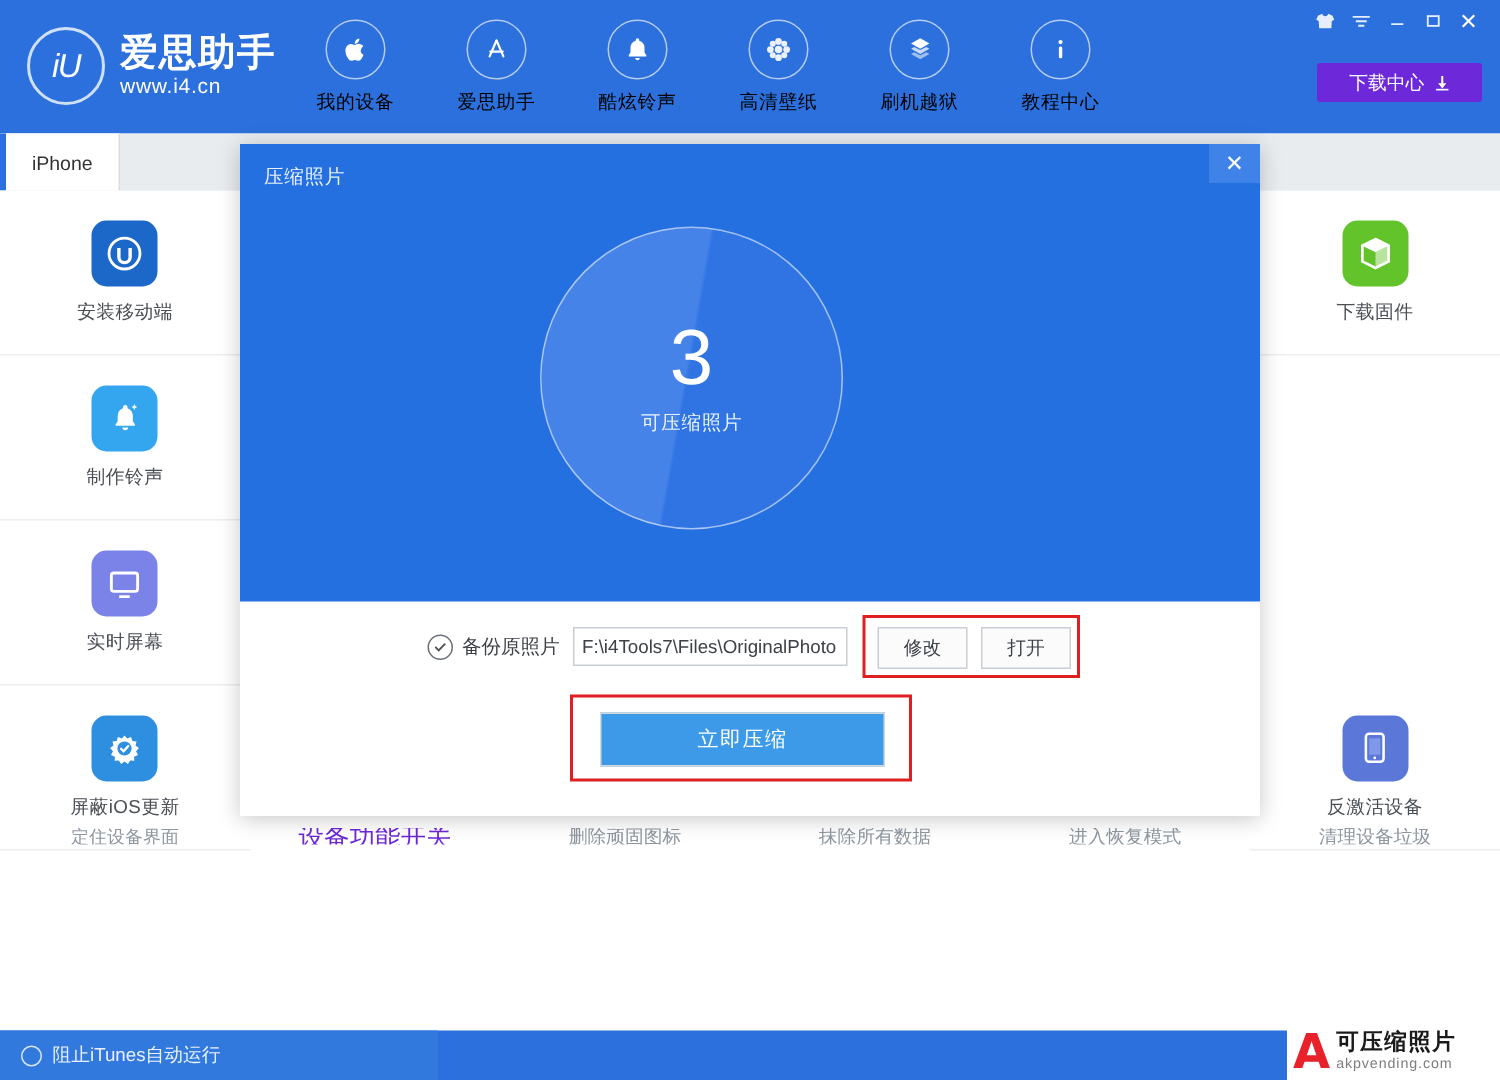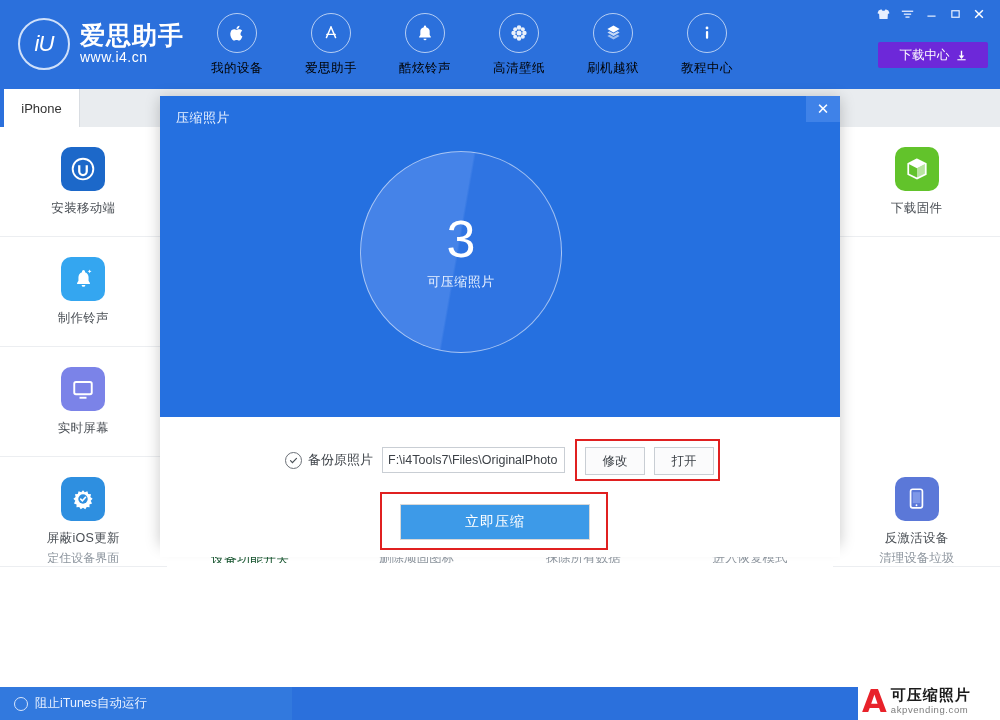--- a/index.html
+++ b/index.html
@@ -133,21 +133,21 @@
     background:linear-gradient(100deg,#4583e8 0%,#4583e8 48%,#2f74e2 49%,#2f74e2 100%);
     display:flex;flex-direction:column;align-items:center;justify-content:center;
   }
   .ring-num{color:#ffffff;font-size:52px;line-height:52px;font-weight:300;}
   .ring-cap{color:#eaf2ff;font-size:13px;margin-top:8px;letter-spacing:.5px;}
   .modal-stat{
     position:absolute;left:0;top:376px;width:680px;text-align:center;
     color:#eef4ff;font-size:13.5px;letter-spacing:.4px;
   }
 
-  .modal-white{position:absolute;left:0;top:334px;width:680px;height:127px;background:#fff;}
+  .modal-white{position:absolute;left:0;top:305px;width:680px;height:127px;background:#fff;}
 
   .backup-row{
     position:absolute;left:125px;top:17px;display:flex;align-items:center;
   }
   .chk{
     width:15px;height:15px;border-radius:50%;border:1.2px solid #6b7077;
     display:flex;align-items:center;justify-content:center;margin-right:6px;cursor:pointer;
   }
   .chk svg{display:block;}
   .backup-label{font-size:13px;color:#3c4147;margin-right:9px;}
@@ -392,21 +392,21 @@
               <rect x="11.6" y="8.5" width="8.8" height="13" fill="#7f98e8" stroke="none"></rect>
               <circle cx="16" cy="24" r="1.1" fill="#fff" stroke="none"></circle>
             </svg>
         </div>
         <div class="cell-label">反激活设备</div>
       </div>
     </div>
 
     <div style="position:absolute;left:0;top:425px;width:1000px;height:26px;display:grid;grid-template-columns:repeat(6,1fr);overflow:hidden;">
       <div style="display:flex;align-items:flex-start;justify-content:center;font-size:12px;color:#8e969f;height:11px;overflow:hidden;line-height:13px;">定住设备界面</div>
-      <div style="display:flex;align-items:flex-start;justify-content:center;font-size:13px;color:#14532d;height:11px;overflow:hidden;line-height:13px;">设备功能开关</div>
+      <div style="display:flex;align-items:flex-start;justify-content:center;font-size:17px;color:#6d28d9;height:11px;overflow:hidden;line-height:13px;">设备功能开关</div>
       <div style="display:flex;align-items:flex-start;justify-content:center;font-size:12.5px;color:#8e969f;height:11px;overflow:hidden;line-height:13px;">删除顽固图标</div>
       <div style="display:flex;align-items:flex-start;justify-content:center;font-size:12.5px;color:#8e969f;height:11px;overflow:hidden;line-height:13px;">抹除所有数据</div>
       <div style="display:flex;align-items:flex-start;justify-content:center;font-size:12.5px;color:#8e969f;height:11px;overflow:hidden;line-height:13px;">进入恢复模式</div>
       <div style="display:flex;align-items:flex-start;justify-content:center;font-size:12.5px;color:#8e969f;height:11px;overflow:hidden;line-height:13px;">清理设备垃圾</div>
     </div>
   </div>
 
   <div class="overlay">
     <div class="modal">
 

